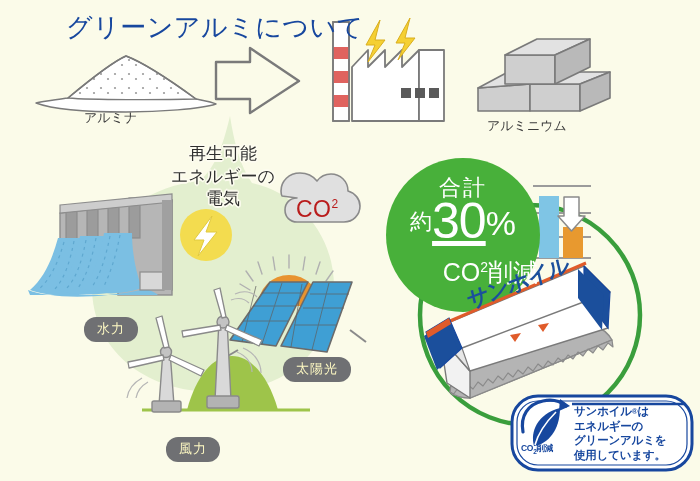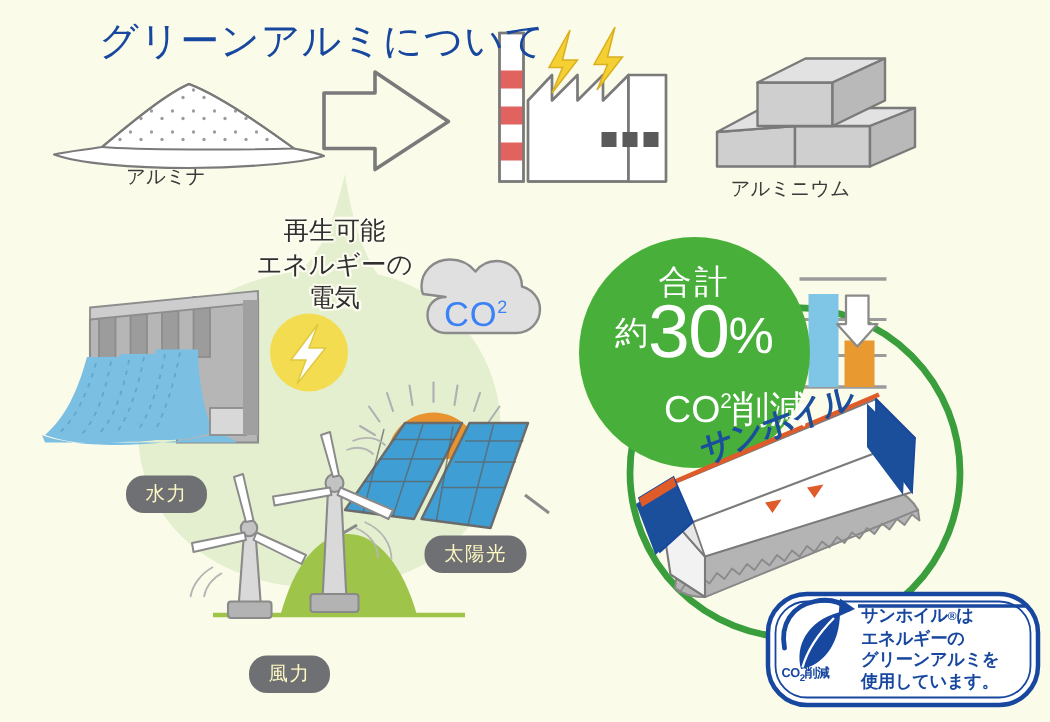--- a/index.html
+++ b/index.html
@@ -43,35 +43,35 @@
     position:absolute;background:#6f7073;color:#fef9c3;
     border-radius:12px;font-size:13px;
     padding:3px 13px 4px;letter-spacing:1px;
   }
   #pill-hydro{left:84px;top:317px;}
   #pill-solar{left:283px;top:357px;}
   #pill-wind{left:166px;top:437px;}
 
   
   #cloud-txt{
-    left:296px;top:196px;font-size:23px;color:#3b82f6;
+    left:296px;top:196px;font-size:23px;color:#b91c1c;
     letter-spacing:0.5px;
     text-align:center;
   }
   #cloud-txt sup{font-size:12px;}
 
   
   #badge{
     position:absolute;left:388px;top:160px;width:150px;height:150px;
     color:#fff;text-align:center;
   }
   #badge-l1{position:absolute;left:0;top:13px;width:150px;font-size:22px;letter-spacing:2px;}
   #badge-l2{position:absolute;left:0;top:36px;width:150px;font-size:22px;line-height:1;}
   #badge-l2 .approx{font-size:22px;vertical-align:6px;}
-  #badge-l2 .big{font-size:50px;letter-spacing:-1px;vertical-align:-3px;}
+  #badge-l2 .big{font-size:50px;letter-spacing:-1px;vertical-align:-3px;text-decoration:underline;}
   #badge-l2 .pct{font-size:34px;vertical-align:0px;}
   #badge-l3{position:absolute;left:0;top:96px;width:150px;font-size:25px;letter-spacing:0px;text-align:right;}
   #badge-l3 sup{font-size:14px;}
 
   
   #brandword{
     position:absolute;left:464px;top:287px;
     font-size:22px;font-weight:bold;color:#1b4f9c;
     letter-spacing:-1px;
     transform:rotate(-20.5deg) skewX(-7deg);

